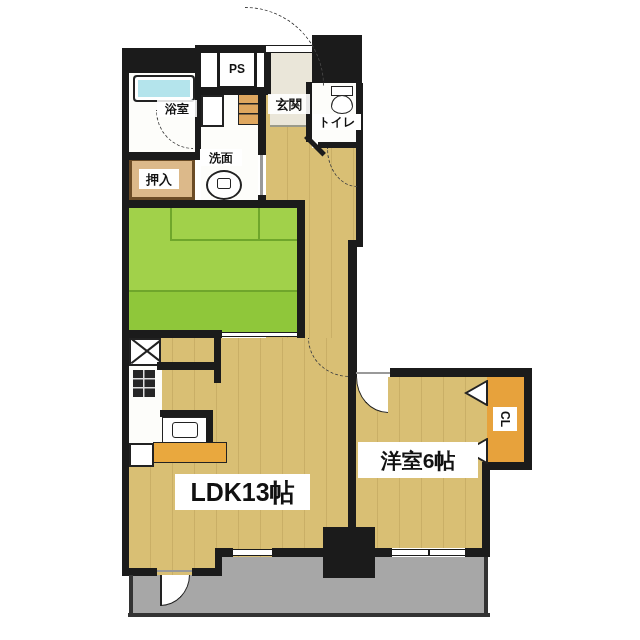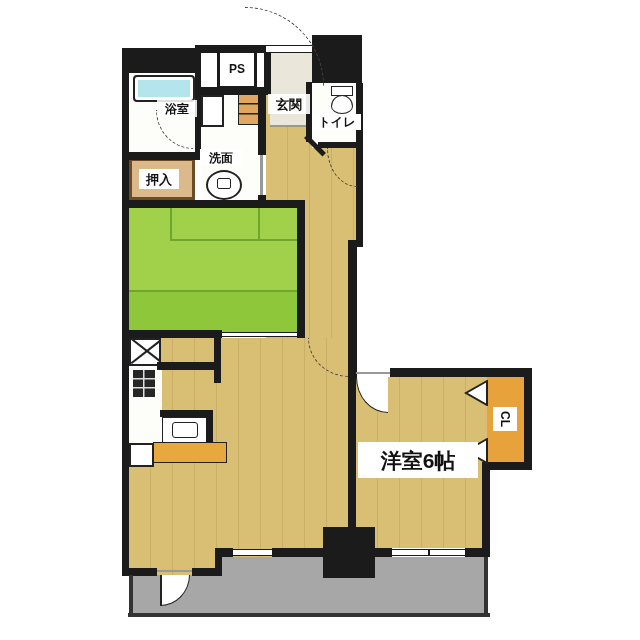--- a/index.html
+++ b/index.html
@@ -139,20 +139,21 @@
   <div class="abs" style="left:356px;top:377px;width:32px;height:36px;background:#fff;border-left:1.6px solid #222;border-bottom:1.6px solid #222;border-bottom-left-radius:100%;box-sizing:border-box;"></div>
   <div class="abs" style="left:160px;top:575px;width:30px;height:31px;background:#fff;border-right:1.6px solid #222;border-bottom:1.6px solid #222;border-bottom-right-radius:100%;border-left:2px solid #222;box-sizing:border-box;"></div>
 
   <svg class="abs" style="left:464px;top:380px;" width="24" height="26" viewBox="0 0 24 26">
     <polygon points="23,1 2,13 23,25" fill="#ffffff" stroke="#222222" stroke-width="2"></polygon>
   </svg>
   <svg class="abs" style="left:464px;top:438px;" width="24" height="26" viewBox="0 0 24 26">
     <polygon points="23,1 2,13 23,25" fill="#ffffff" stroke="#222222" stroke-width="2"></polygon>
   </svg>
 
+  <div class="lab" style="left:175px;top:474px;width:135px;height:36px;font-size:25px;">LDK13帖</div>
   <div class="lab" style="left:358px;top:442px;width:120px;height:36px;font-size:21px;">洋室6帖</div>
   <div class="lab" style="left:268px;top:94px;width:42px;height:20px;font-size:13px;background:rgba(255,255,255,.9);">玄関</div>
   <div class="lab" style="left:313px;top:114px;width:48px;height:16px;font-size:12px;">トイレ</div>
   <div class="lab" style="left:200px;top:149px;width:42px;height:17px;font-size:12px;">洗面</div>
   <div class="lab" style="left:138px;top:100px;width:40px;height:17px;font-size:12px;background:rgba(255,255,255,.85);margin-left:19px;">浴室</div>
   <div class="lab" style="left:139px;top:169px;width:40px;height:20px;font-size:13px;">押入</div>
   <div class="lab" style="left:222px;top:59px;width:30px;height:20px;font-size:12px;background:transparent;">PS</div>
   <div class="lab" style="left:493px;top:407px;width:24px;height:24px;font-size:12px;transform:rotate(90deg);">CL</div>
 
 </div>

